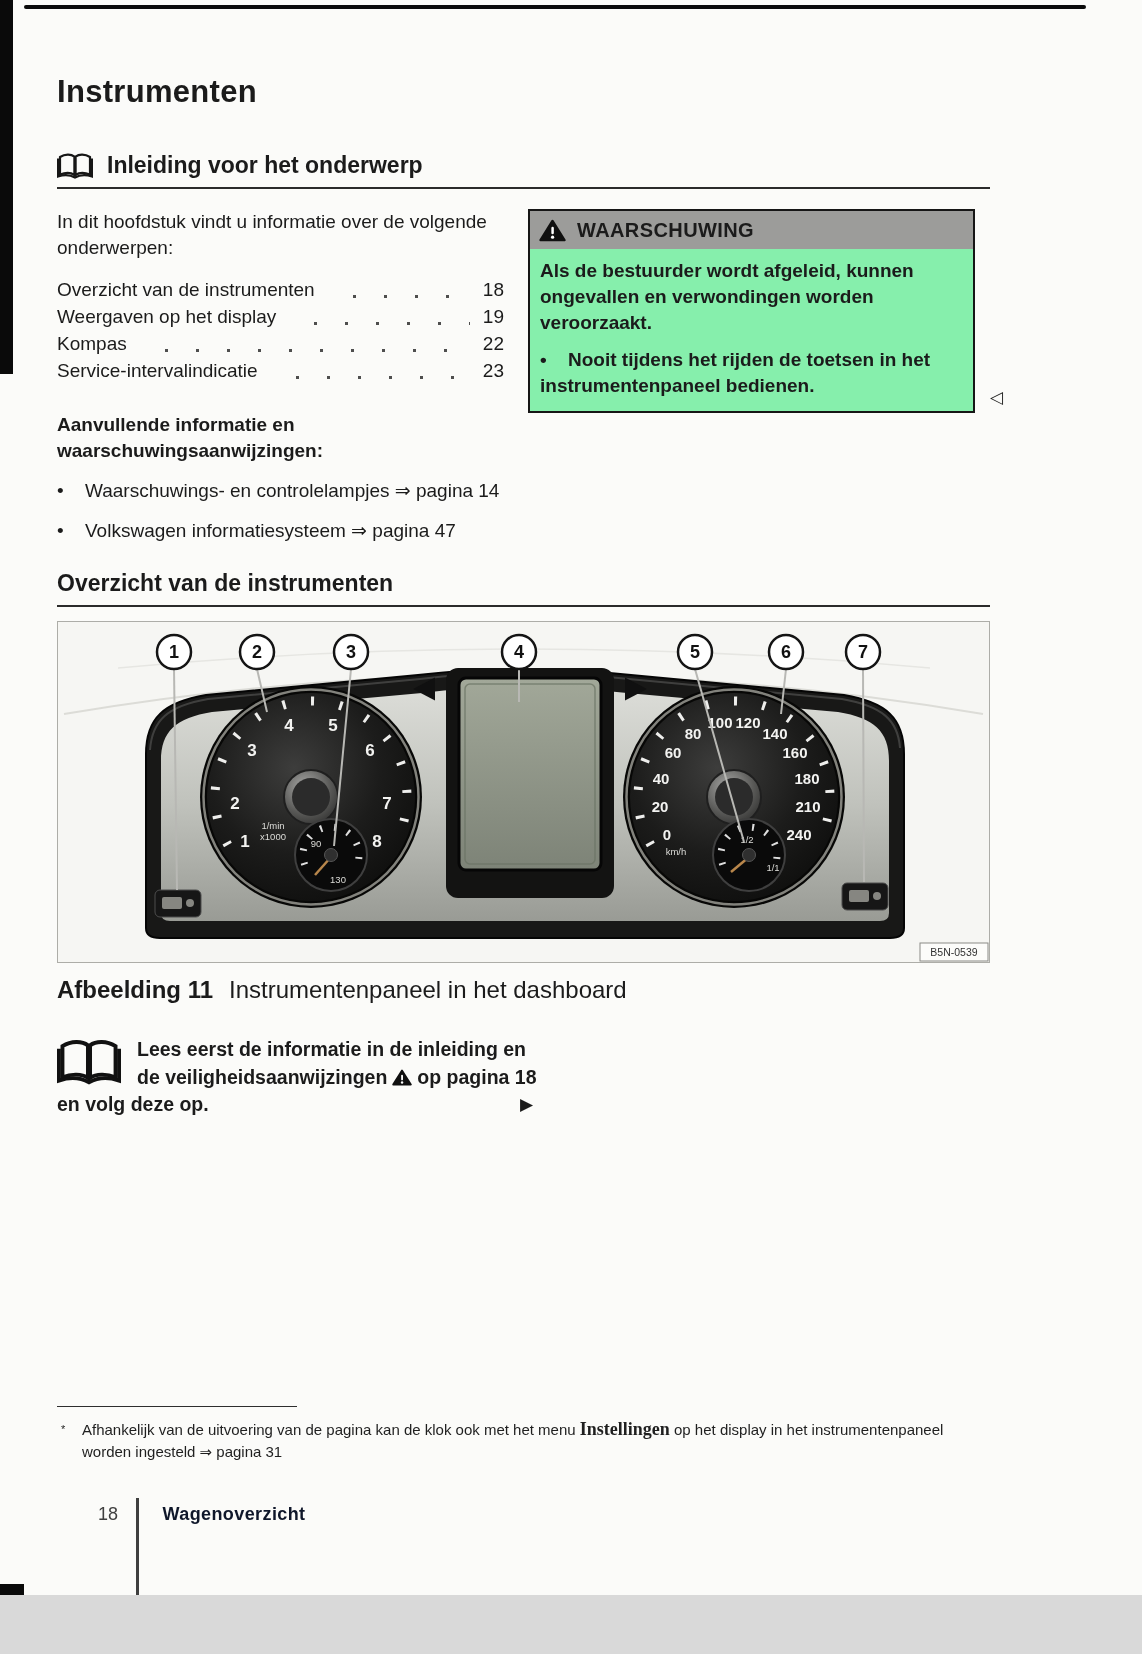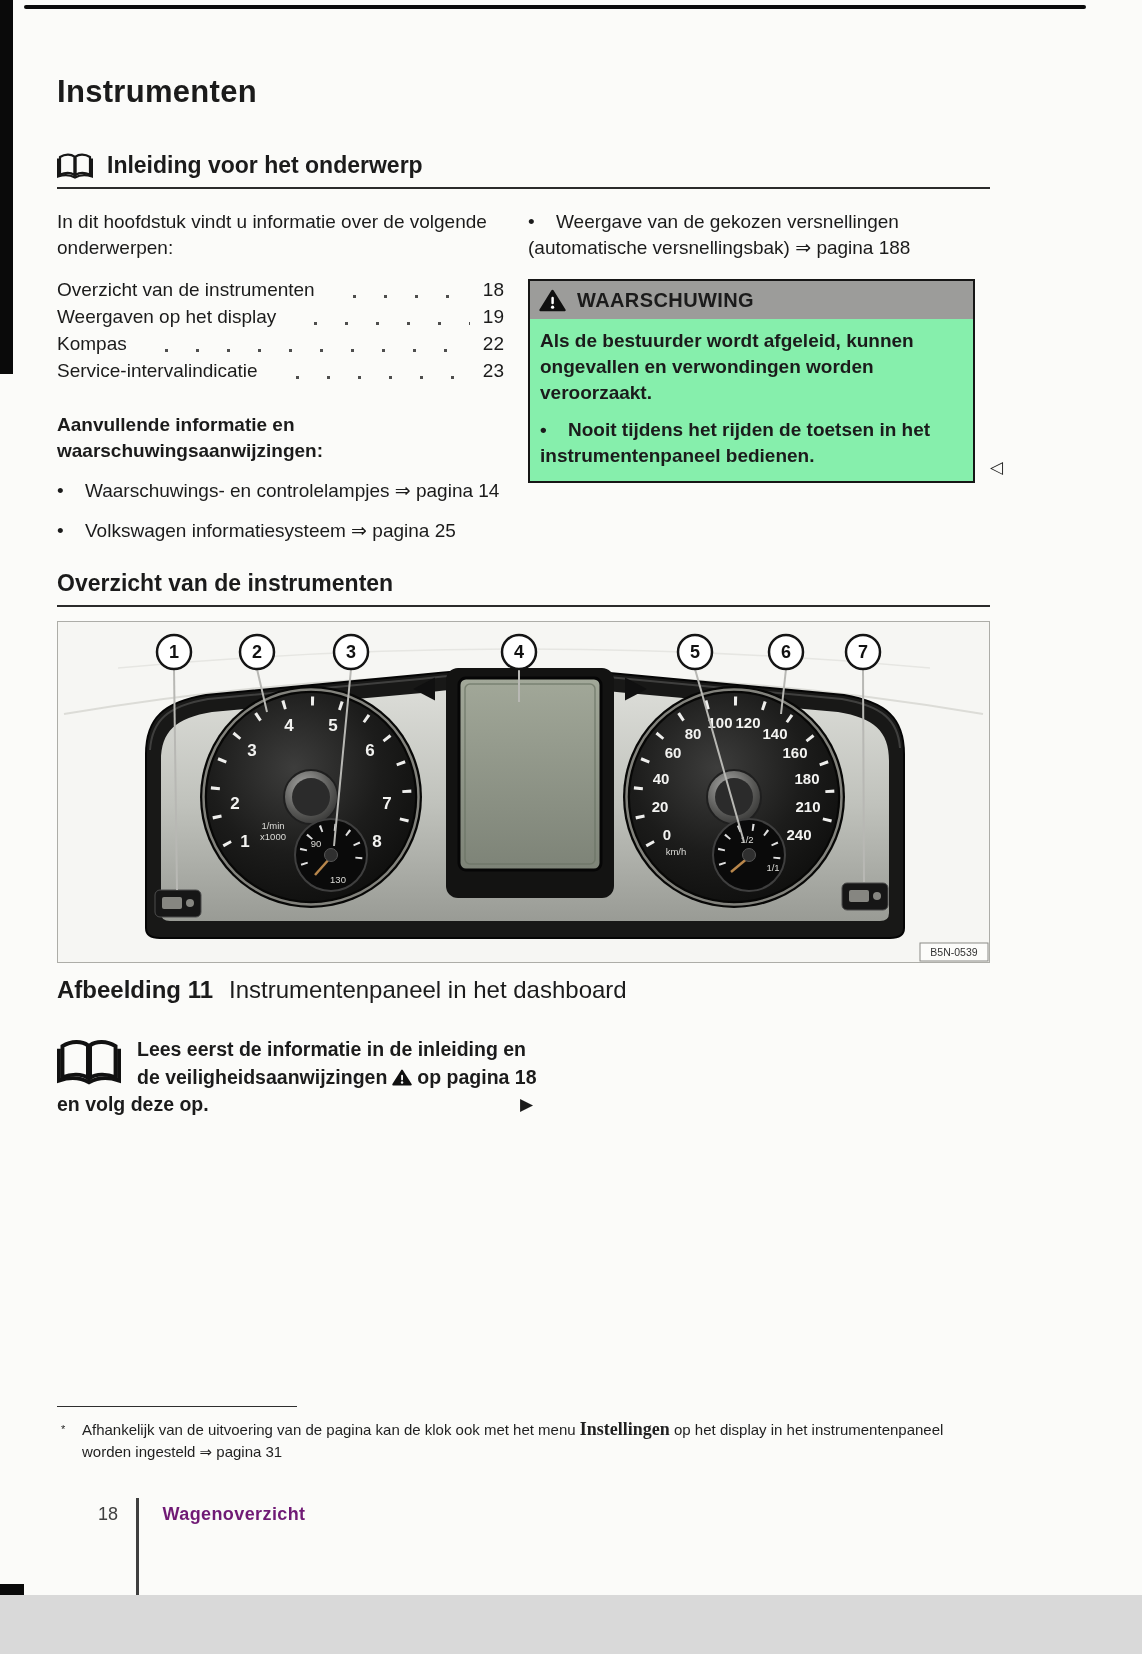--- a/index.html
+++ b/index.html
@@ -54,21 +54,21 @@
 
   .footnote{position:absolute;left:57px;top:1406px;width:933px}
   .fn-rule{width:240px;border-top:1.5px solid #2e2e2e;margin-bottom:11px}
   .fn-text{position:relative;padding-left:25px;font-size:15px;line-height:22px;color:#1f1f1f}
   .fn-marker{position:absolute;left:4px;top:0;font-size:11px}
   .fn-text code{font-family:Liberation Serif, serif;font-weight:bold;font-size:18px}
 
   .footer{position:absolute;left:98px;top:1498px;display:flex;align-items:flex-start}
   .pgnum{font-size:18px;color:#3f3f3f;padding-top:6px}
   .vline{width:2.5px;height:128px;background:#3f3f3f;margin:0 24px 0 18px}
-  .chapter{font-size:18px;font-weight:bold;color:#701a75;padding-top:6px;letter-spacing:.4px}
+  .chapter{font-size:18px;font-weight:bold;color:#0f172a;padding-top:6px;letter-spacing:.4px}
 
   
   .gnum{font-family:"Liberation Sans","DejaVu Sans",sans-serif;font-size:17px;font-weight:bold;fill:#f3f3f1;text-anchor:middle}
   .gnum2{font-size:15px}
   .gsmall{font-family:"Liberation Sans","DejaVu Sans",sans-serif;font-size:9.5px;fill:#dcdcd8;text-anchor:middle}
   .callout-num{font-family:"Liberation Sans","DejaVu Sans",sans-serif;font-size:18px;font-weight:bold;fill:#111;text-anchor:middle}
   .code-label{font-family:"Liberation Sans","DejaVu Sans",sans-serif;font-size:10.5px;fill:#333;text-anchor:middle}
 </style>
 </head>
 <body>
@@ -114,25 +114,24 @@
           <div class="toc-row">
             <span class="toc-label">Service-intervalindicatie</span>
             <span class="toc-leader"></span>
             <span class="toc-page">23</span>
           </div>
         </div>
 
         <p class="subhead">Aanvullende informatie en waarschuwingsaanwijzingen:</p>
 
         <p class="bullet-item"><span class="dot">•</span><span>Waarschuwings- en controlelampjes ⇒ pagina 14</span></p>
-        <p class="bullet-item"><span class="dot">•</span><span>Volkswagen informatiesysteem ⇒ pagina 25</span></p>
+        <p class="bullet-item"><span class="dot">•</span><span>Volkswagen informatiesysteem ⇒ pagina 47</span></p>
       </div>
 
       <div class="col">
-        <p class="bullet-item"><span class="dot">•</span><span>Weergave van de gekozen versnellingen (automatische versnellingsbak) ⇒ pagina 188</span></p>
 
         <div class="warnbox">
           <div class="warnhead">
             <svg class="warn-tri" viewBox="0 0 28 24">
               <path d="M14,2 L26.5,22 L1.5,22 Z" fill="#101010" stroke="#101010" stroke-width="2.5" stroke-linejoin="round"></path>
               <rect x="12.8" y="8" width="2.6" height="8" rx="1.3" fill="#fff"></rect>
               <circle cx="14.1" cy="19" r="1.7" fill="#fff"></circle>
             </svg>
             <span class="warn-title">WAARSCHUWING</span>
           </div>

